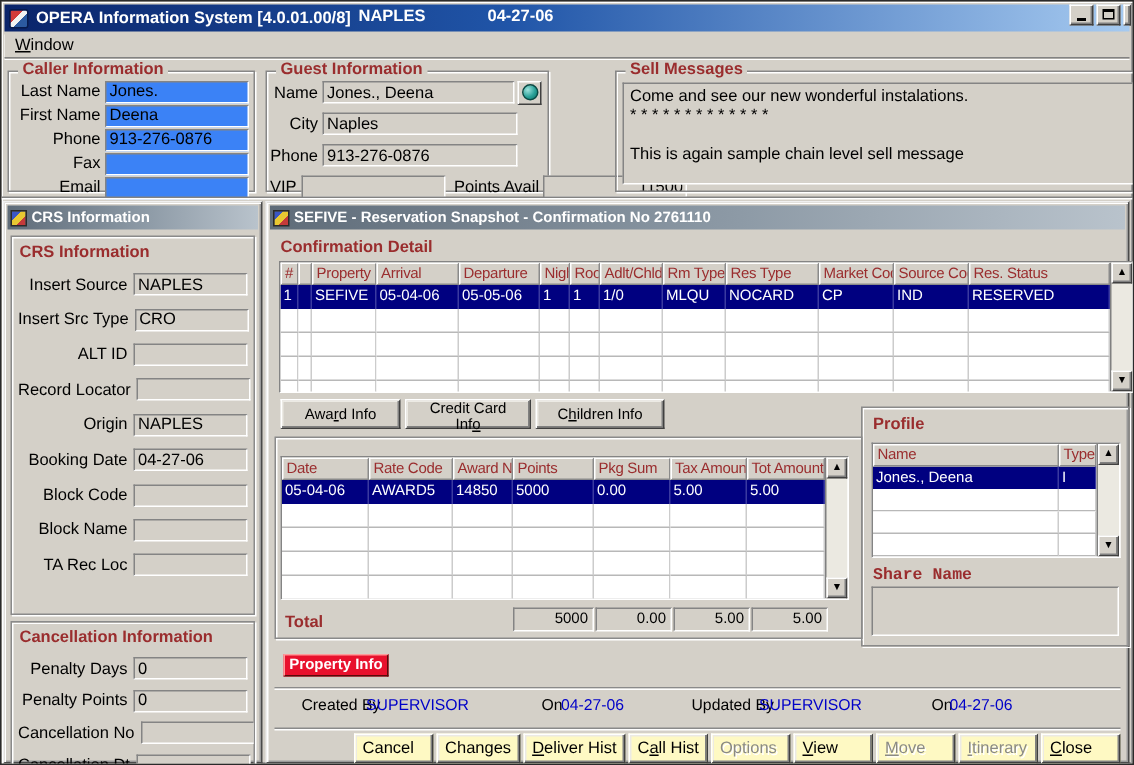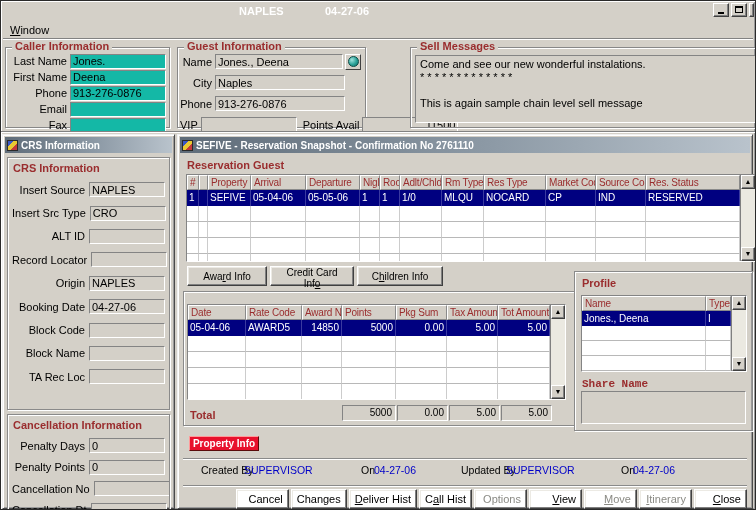--- a/index.html
+++ b/index.html
@@ -31,21 +31,21 @@
   
   .gbox { position:absolute; border:1px solid #878787; box-shadow:1px 1px 0 #fff, inset 1px 1px 0 #fff; }
   .leg { position:absolute; top:-8px; left:6px; background:#d4d0c8; padding:0 3px; color:#9a2d2e; font-weight:bold; white-space:nowrap; }
   #gb-caller { left:4px;   top:46px; width:165px; height:81px; }
   #gb-guest  { left:176px; top:46px; width:189px; height:81px; }
   #gb-sell   { left:371px; top:46px; width:381px; height:81px;margin-left:38px; }
 
   .frow { display:flex; align-items:center; margin:2px 3px 0 3px; height:14px; }
   .frow:first-of-type { margin-top:6px; }
   .frow label { width:60px; text-align:right; margin-right:3px; white-space:nowrap; }
-  .tf { height:15px; border:1px solid; border-color:#848484 #fff #fff #848484; background:#14b8a6; font:inherit; padding:0 2px; width:96px; }
+  .tf { height:15px; border:1px solid; border-color:#848484 #fff #fff #848484; background:#3b82f6; font:inherit; padding:0 2px; width:96px; }
   .ro { background:#d4d0c8; }
   .grow { display:flex; align-items:center; margin:6px 4px 0 2px; height:15px; }
   .grow label { width:32px; text-align:right; margin-right:3px; }
   .grow .tf { flex:1; }
   .globe-btn { width:16px; height:16px; margin-left:2px; background:#d4d0c8; border:1px solid; border-color:#fff #404040 #404040 #fff;
                display:flex; align-items:center; justify-content:center; flex:0 0 16px; }
   .globe { width:11px; height:11px; border-radius:50%;
            background:radial-gradient(circle at 32% 32%, #9fe3dd, #2aa198 55%, #0d6f66); border:1px solid #0a4a44; }
   .vipf { flex:0 0 38px !important; }
   .plabel { width:62px; text-align:right; margin:0 3px 0 6px; white-space:nowrap; }
@@ -86,21 +86,21 @@
   .gaw  { grid-template-columns:58px 56px 40px 54px 51px 51px minmax(0,1fr); }
   .gpf  { grid-template-columns:124px minmax(0,1fr); }
   .th { background:#d4d0c8; color:#9a2d2e; font-size:10px; letter-spacing:-0.2px; padding:1px 2px; height:15px;
         border-top:1px solid #fff; border-left:1px solid #fff; border-right:1px solid #8a8a8a; border-bottom:1px solid #8a8a8a;
         white-space:nowrap; overflow:hidden; }
   .td { font-size:10px; padding:2px 2px 0; height:16px; white-space:nowrap; overflow:hidden; }
   .sel { background:#000080; color:#fff; }
   .sel .td { border-right:1px solid #3a3aa0; }
   .erow div { height:16px; background:#fff; border-right:1px solid #ccc; border-bottom:1px solid #b8b8b8; }
   .gpf .td, .gpf.erow div { height:15px; }
-  .num { text-align:right; }
+  .num { text-align:left; }
   .vscroll { width:15px; flex:0 0 15px; background:#ebe9e1; border-left:1px solid #808080;
              display:flex; flex-direction:column; justify-content:space-between; }
   .sbtn { height:14px; background:#d4d0c8; border:1px solid; border-color:#fff #404040 #404040 #fff;
           box-shadow:inset -1px -1px 0 #808080; font-size:7px; line-height:12px; text-align:center; }
 
   
   #lbl-resdetail { position:absolute; left:7px; top:4px; }
   #res-twrap { left:6px; top:19px; width:570px; height:88px; }
   .tabs { position:absolute; left:7px; top:111px; display:flex; gap:3px; }
   .tab { height:20px; background:#d4d0c8; border:1px solid; border-color:#fff #404040 #404040 #fff;
@@ -121,29 +121,33 @@
   .pib { position:absolute; left:9px; top:281px; width:70px; height:15px; background:#e8112d; color:#fff; font-weight:bold;
          font-size:10px; border:1px solid; border-color:#ff9a9a #5a0a0a #5a0a0a #ff9a9a; text-align:center; line-height:12px; }
   .divider { position:absolute; left:3px; right:3px; height:2px; border-top:1px solid #8a8a8a; border-bottom:1px solid #fff; }
   #div1 { top:303px; } #div2 { top:330px; }
   .audit { position:absolute; left:0; right:0; top:309px; height:14px; font-size:10.5px; }
   .audit span { position:absolute; white-space:nowrap; }
   .blue { color:#0000c8; font-weight:normal; }
   #au0{left:21px;} #au1{left:64px;} #au2{left:181px;} #au3{left:194px;} #au4{left:281px;} #au5{left:326px;} #au6{left:441px;} #au7{left:453px;}
 
   .btnbar { position:absolute; left:0; right:3px; top:334px; height:21px; display:flex; justify-content:flex-end; gap:2px; }
-  .btn { height:20px; min-width:53px; padding:0 5px; background:#ffffff; border:1px solid; border-color:#fff #404040 #404040 #fff;
-         box-shadow:inset -1px -1px 0 #808080, inset 1px 1px 0 #eceae4; font:11px "Liberation Sans",sans-serif; text-align:right; }
+  .btn { height:20px; min-width:53px; padding:0 5px; background:#fef9c3; border:1px solid; border-color:#fff #404040 #404040 #fff;
+         box-shadow:inset -1px -1px 0 #808080, inset 1px 1px 0 #eceae4; font:11px "Liberation Sans",sans-serif; text-align:left; }
   .btn.dis { color:#8a8a84; text-shadow:1px 1px 0 #fff; }
 </style>
 </head>
 <body>
 
 <div id="win">
 
+  <div class="tbar">
+    <span class="appico"></span>
+    <span class="ttl">OPERA Information System [4.0.01.00/8]</span>
+  </div>
   <span class="badge" id="b-prop">NAPLES</span>
   <span class="badge" id="b-date">04-27-06</span>
   <div class="wctl">
     <div class="wbtn">
         <span class="g-min"></span>
       </div>
     <div class="wbtn">
         <span class="g-max"></span>
       </div>
     <div class="wbtn sliver"></div>
@@ -161,25 +165,25 @@
       </div>
     <div class="frow">
         <label>First Name</label>
       <input class="tf" value="Deena" style="">
       </div>
     <div class="frow">
         <label>Phone</label>
       <input class="tf" value="913-276-0876" style="">
       </div>
     <div class="frow">
+        <label>Fax</label>
+      <input class="tf" value="" style="">
+      </div>
+    <div class="frow">
         <label>Email</label>
-      <input class="tf" value="" style="">
-      </div>
-    <div class="frow">
-        <label>Fax</label>
       <input class="tf" value="" style="">
       </div>
   </div>
 
   <div class="gbox" id="gb-guest">
     <span class="leg">Guest Information</span>
     <div class="grow">
         <label>Name</label>
       <input class="tf ro" value="Jones., Deena" style="">
       <span class="globe-btn">
@@ -281,21 +285,21 @@
     </div>
   </div>
 
   <div class="mdiwin" id="reswin">
     <div class="mtbar">
       <span class="mico"></span>
       <span class="mt">SEFIVE - Reservation Snapshot - Confirmation No 2761110</span>
     </div>
     <div class="mcontent">
 
-      <span class="rlab" id="lbl-resdetail">Reservation Guest</span>
+      <span class="rlab" id="lbl-resdetail">Confirmation Detail</span>
 
       <div class="twrap" id="res-twrap">
         <div class="tbl">
           <div class="gr gres">
             <div class="th">#</div>
             <div class="th"></div>
             <div class="th">Property</div>
             <div class="th">Arrival</div>
             <div class="th">Departure</div>
             <div class="th">Night</div>

